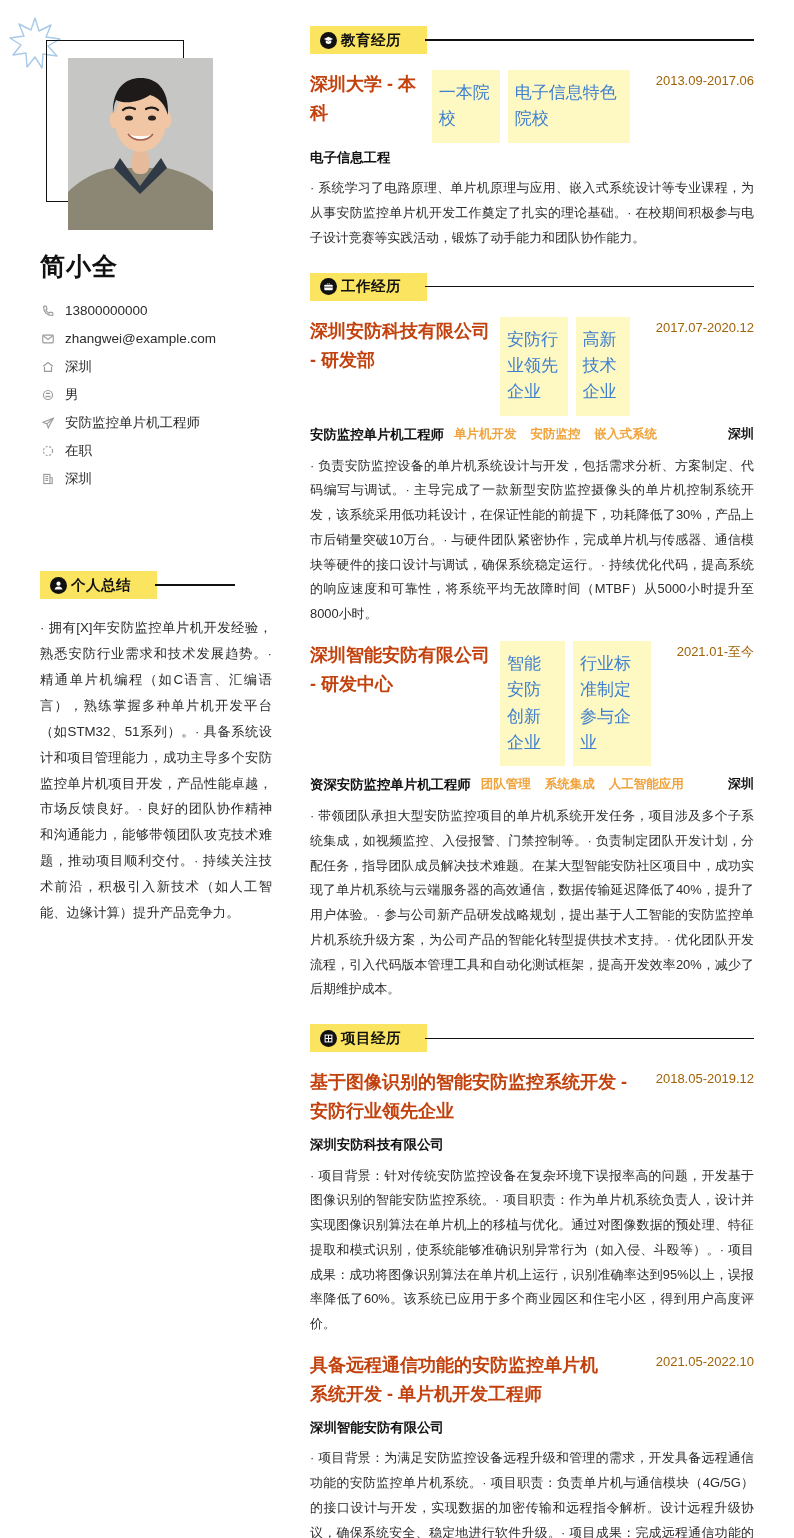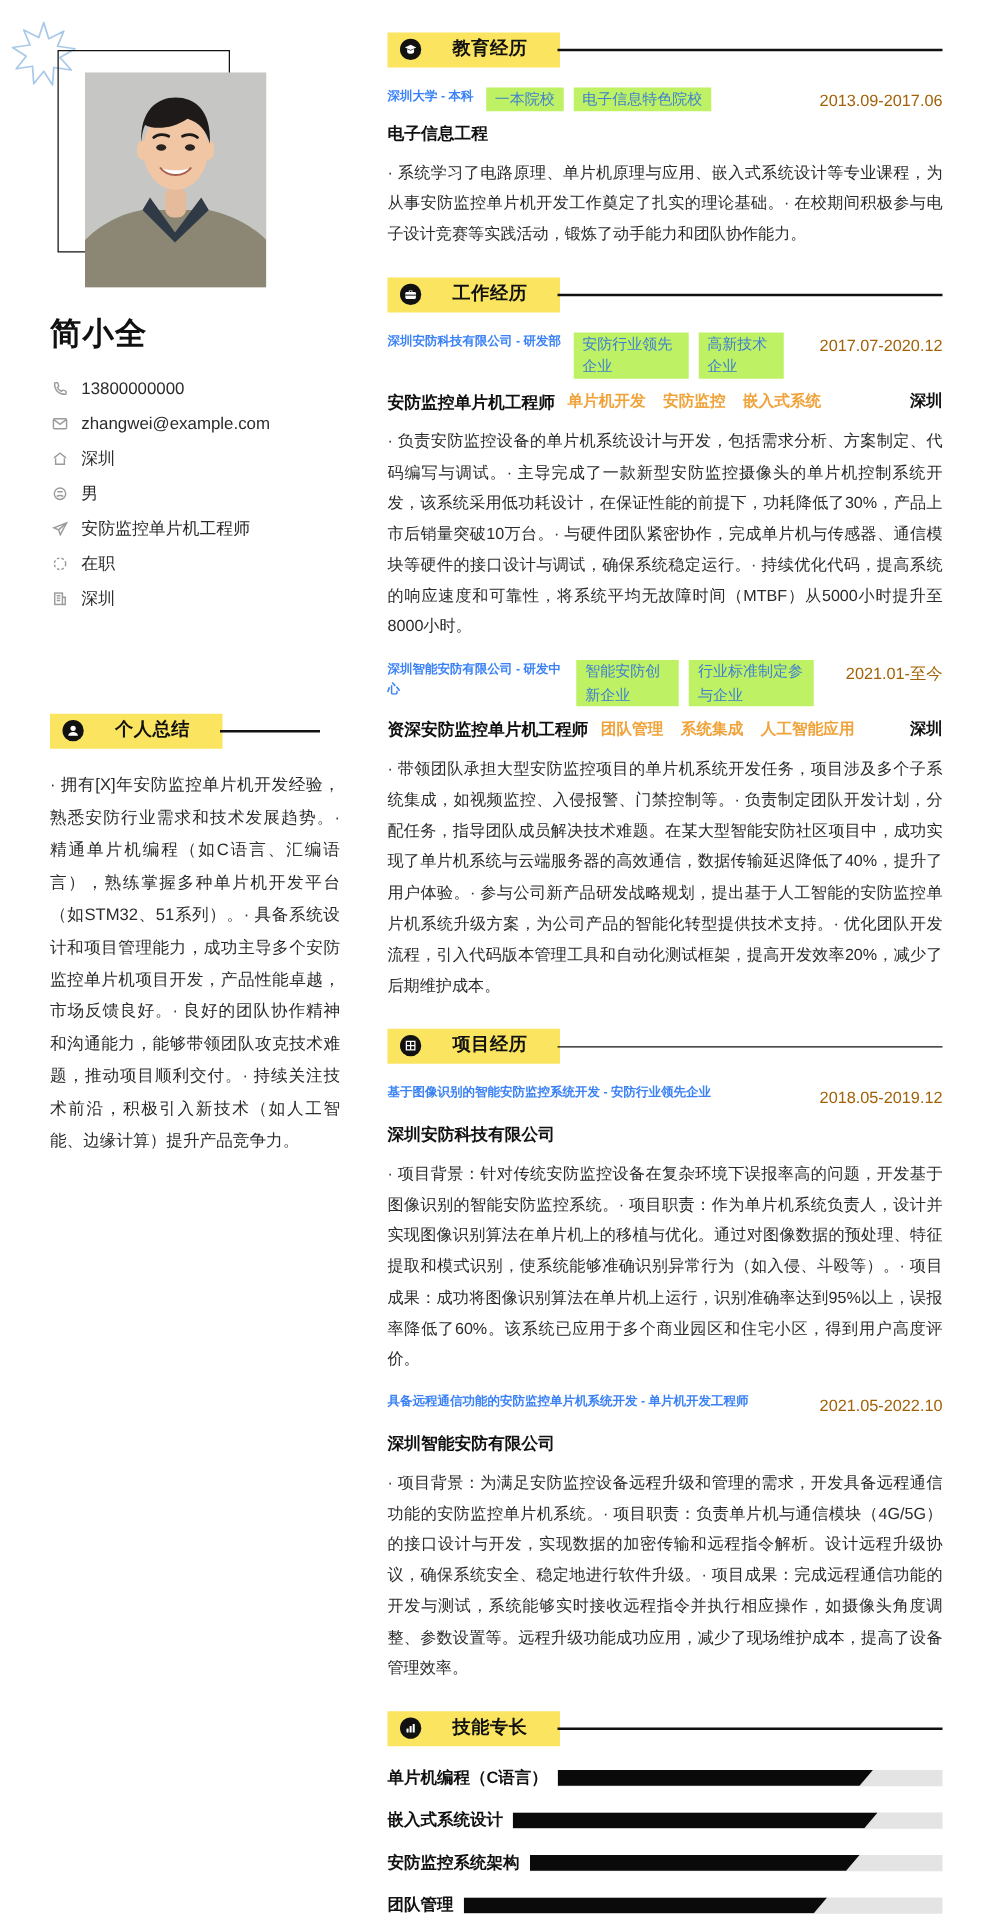--- a/index.html
+++ b/index.html
@@ -86,22 +86,22 @@
   .contact-item .ic svg { width: 14px; height: 14px; display: block; }
 
   
   .sec-head {
     display: flex;
     align-items: center;
     margin-bottom: 14px;
   }
   .sec-head .band {
     display: inline-flex;
-    align-items: flex-end;
-    gap: 25px;
+    align-items: center;
+    gap: 4px;
     background: #fbe45f;
     padding: 6px 26px 6px 10px;
     height: 28px;
   }
   .sec-head .badge {
     width: 17px; height: 17px;
     border-radius: 50%;
     background: #111;
     display: flex; align-items: center; justify-content: center;
     flex: 0 0 17px;
@@ -143,23 +143,23 @@
   .section .sec-head { margin-bottom: 16px; }
 
   .entry { margin-bottom: 14px; }
 
   .entry-row {
     display: flex;
     align-items: flex-start;
     gap: 10px;
   }
   .entry-title {
-    font-size: 10px;
-    font-weight: bold;
-    color: #3b82f6;
+    font-size: 18px;
+    font-weight: bold;
+    color: #c2410c;
     line-height: 1.6;
   }
   .entry-spacer { flex: 1 1 auto; min-width: 6px; }
   .entry-date {
     font-size: 13px;
     font-weight: normal;
     color: #a16207;
     white-space: nowrap;
     line-height: 1.6;
     padding-top: 1px;
@@ -167,25 +167,25 @@
   .entry-loc {
     font-size: 13px;
     font-weight: bold;
     color: #111;
     white-space: nowrap;
     line-height: 1.6;
   }
 
   .tag-blue {
     display: inline-block;
-    background: #bef264;
+    background: #fef9c3;
     color: #3f7fd0;
-    font-size: 12px;
+    font-size: 17px;
     line-height: 1.55;
-    padding: 0 7px;
+    padding: 10px 7px;
     max-width: 92px;
     word-break: break-all;
   }
   .tag-orange {
     display: inline-block;
     color: #f0a33a;
     font-size: 12.5px;
     font-weight: bold;
     line-height: 1.6;
     white-space: nowrap;

